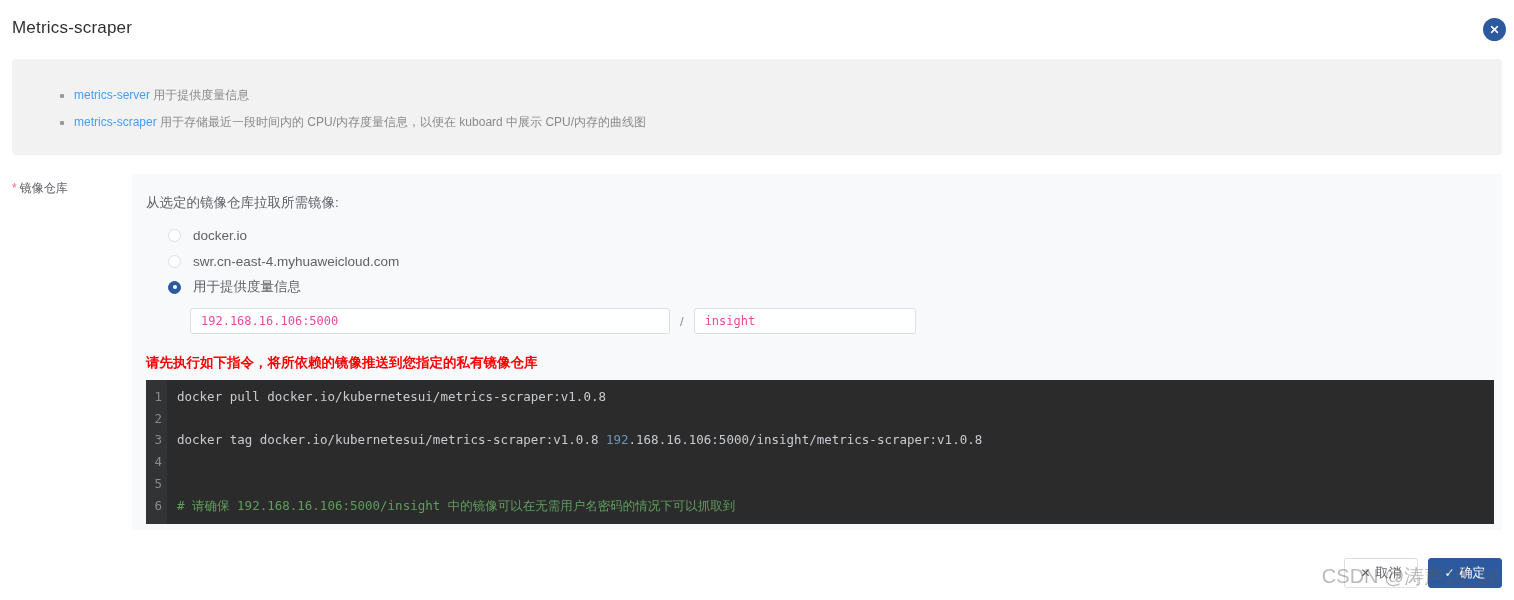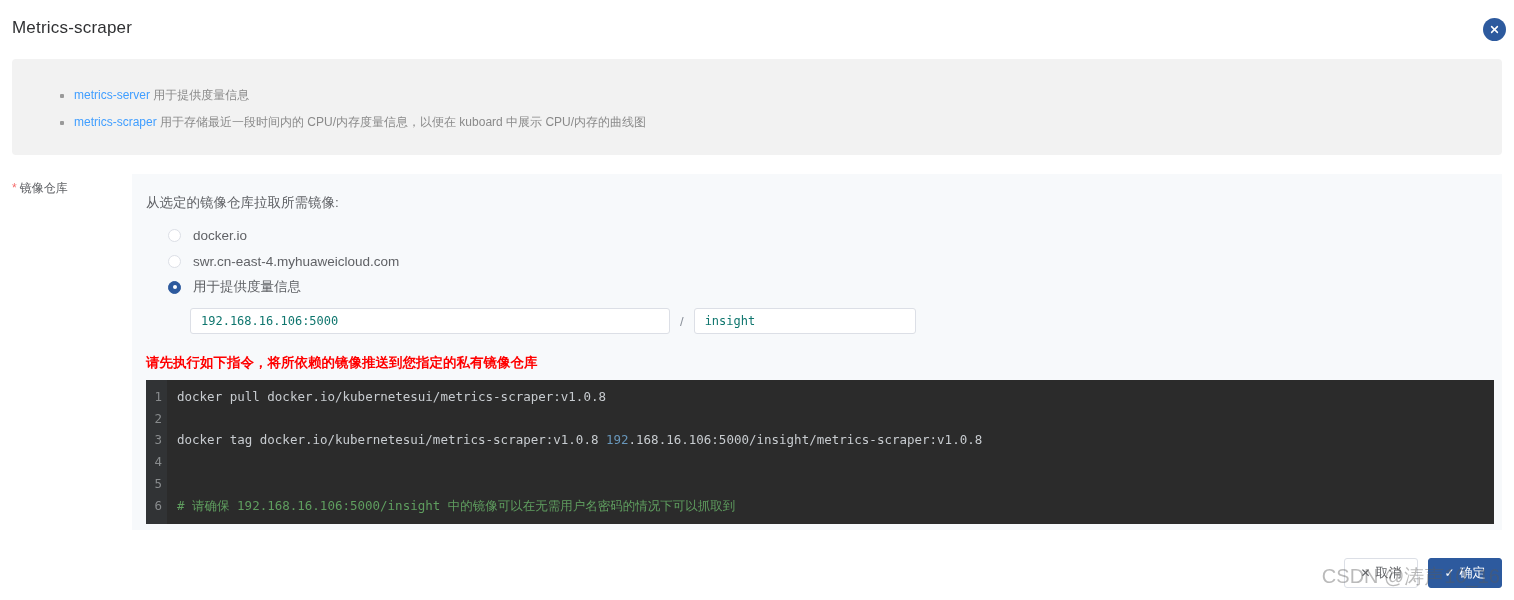--- a/index.html
+++ b/index.html
@@ -162,21 +162,21 @@
     margin: 10px 0 0 58px;
   }
   .reg-input {
     height: 26px;
     box-sizing: border-box;
     border: 1px solid #dcdfe6;
     border-radius: 3px;
     background: #fff;
     font-family: "DejaVu Sans Mono", monospace;
     font-size: 12px;
-    color: #0f766e;
+    color: #ec4899;
     padding: 0 10px;
     outline: none;
   }
   .reg-input.host { width: 480px; }
   .reg-input.proj { width: 222px; }
   .slash {
     margin: 0 10px;
     font-size: 13px;
     color: #8a9099;
   }

